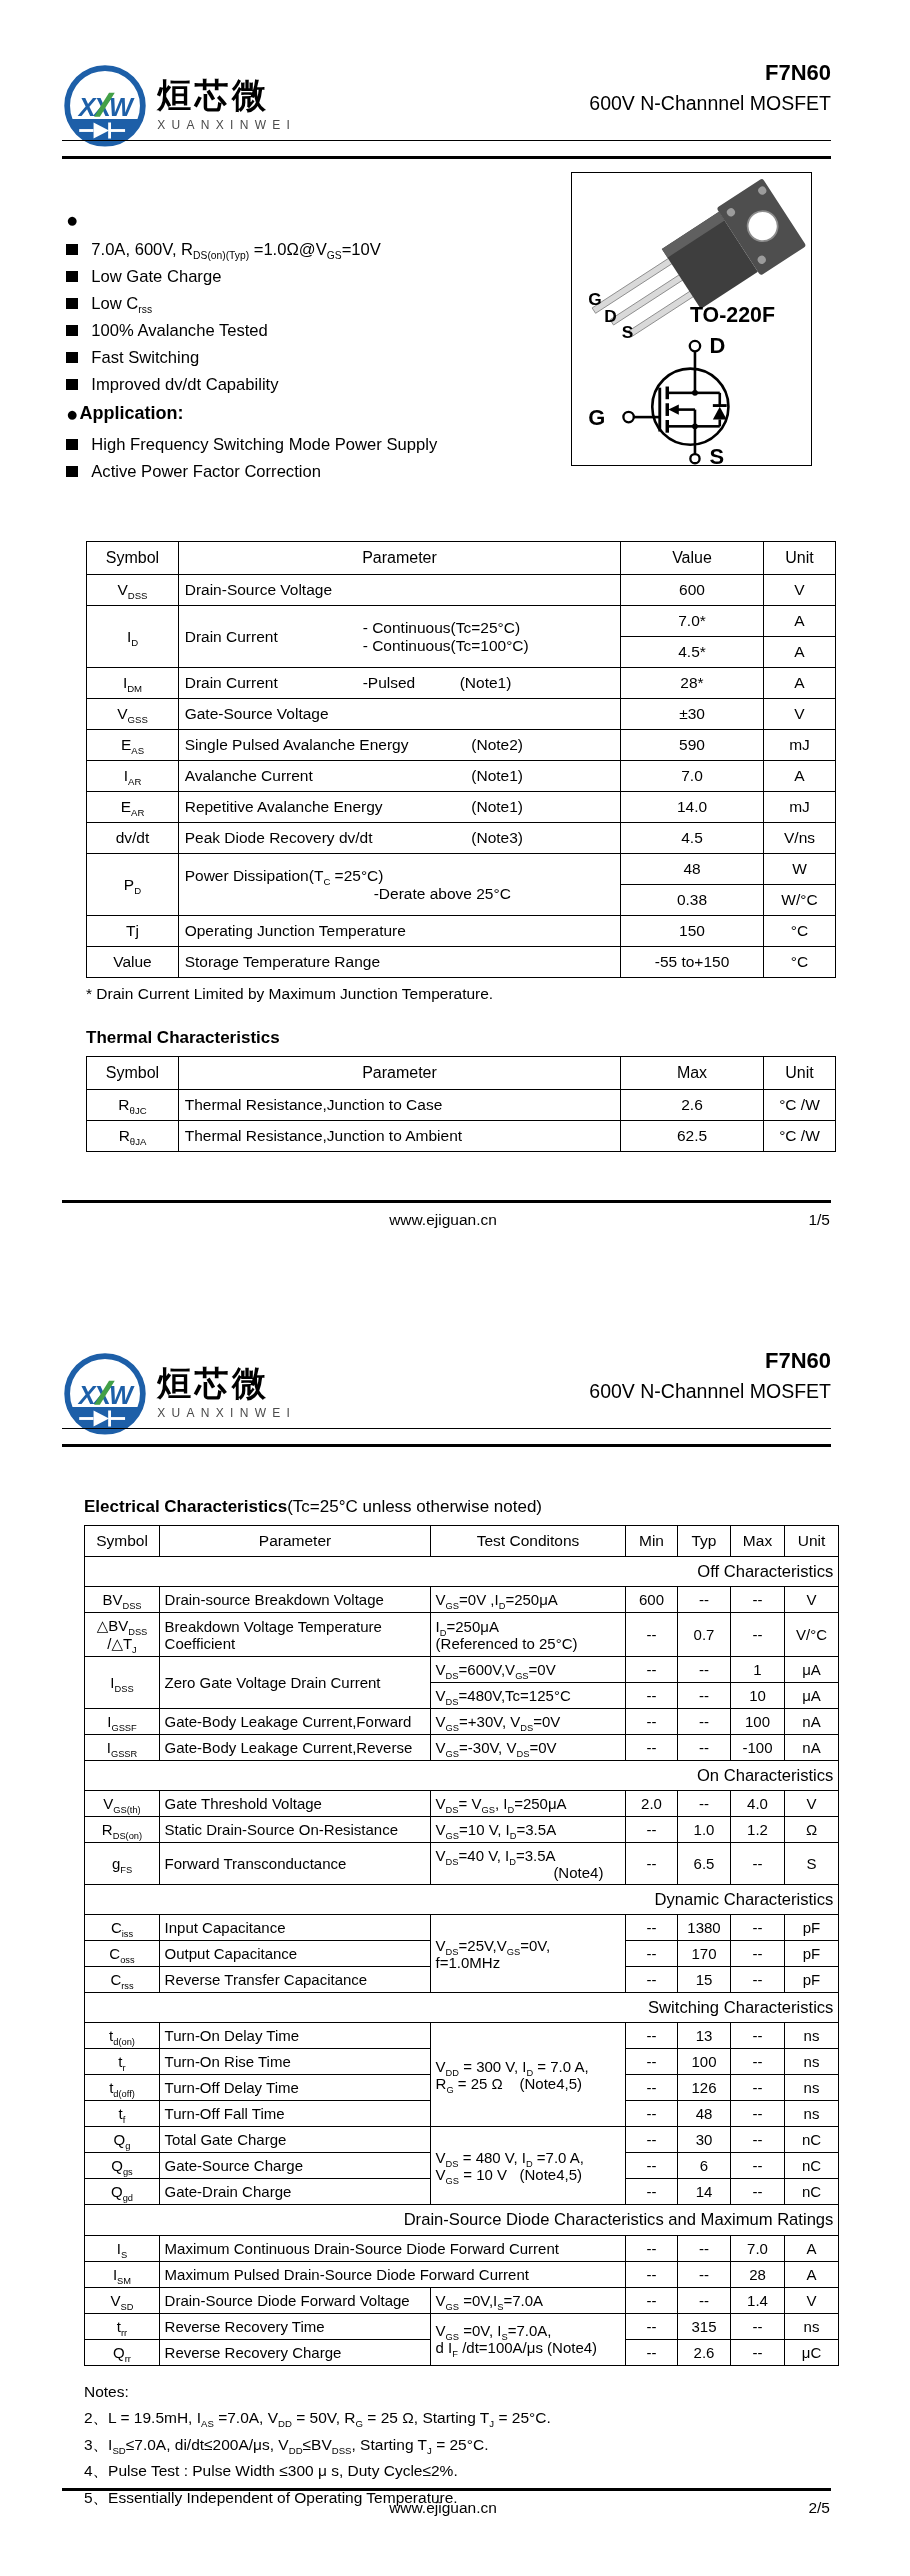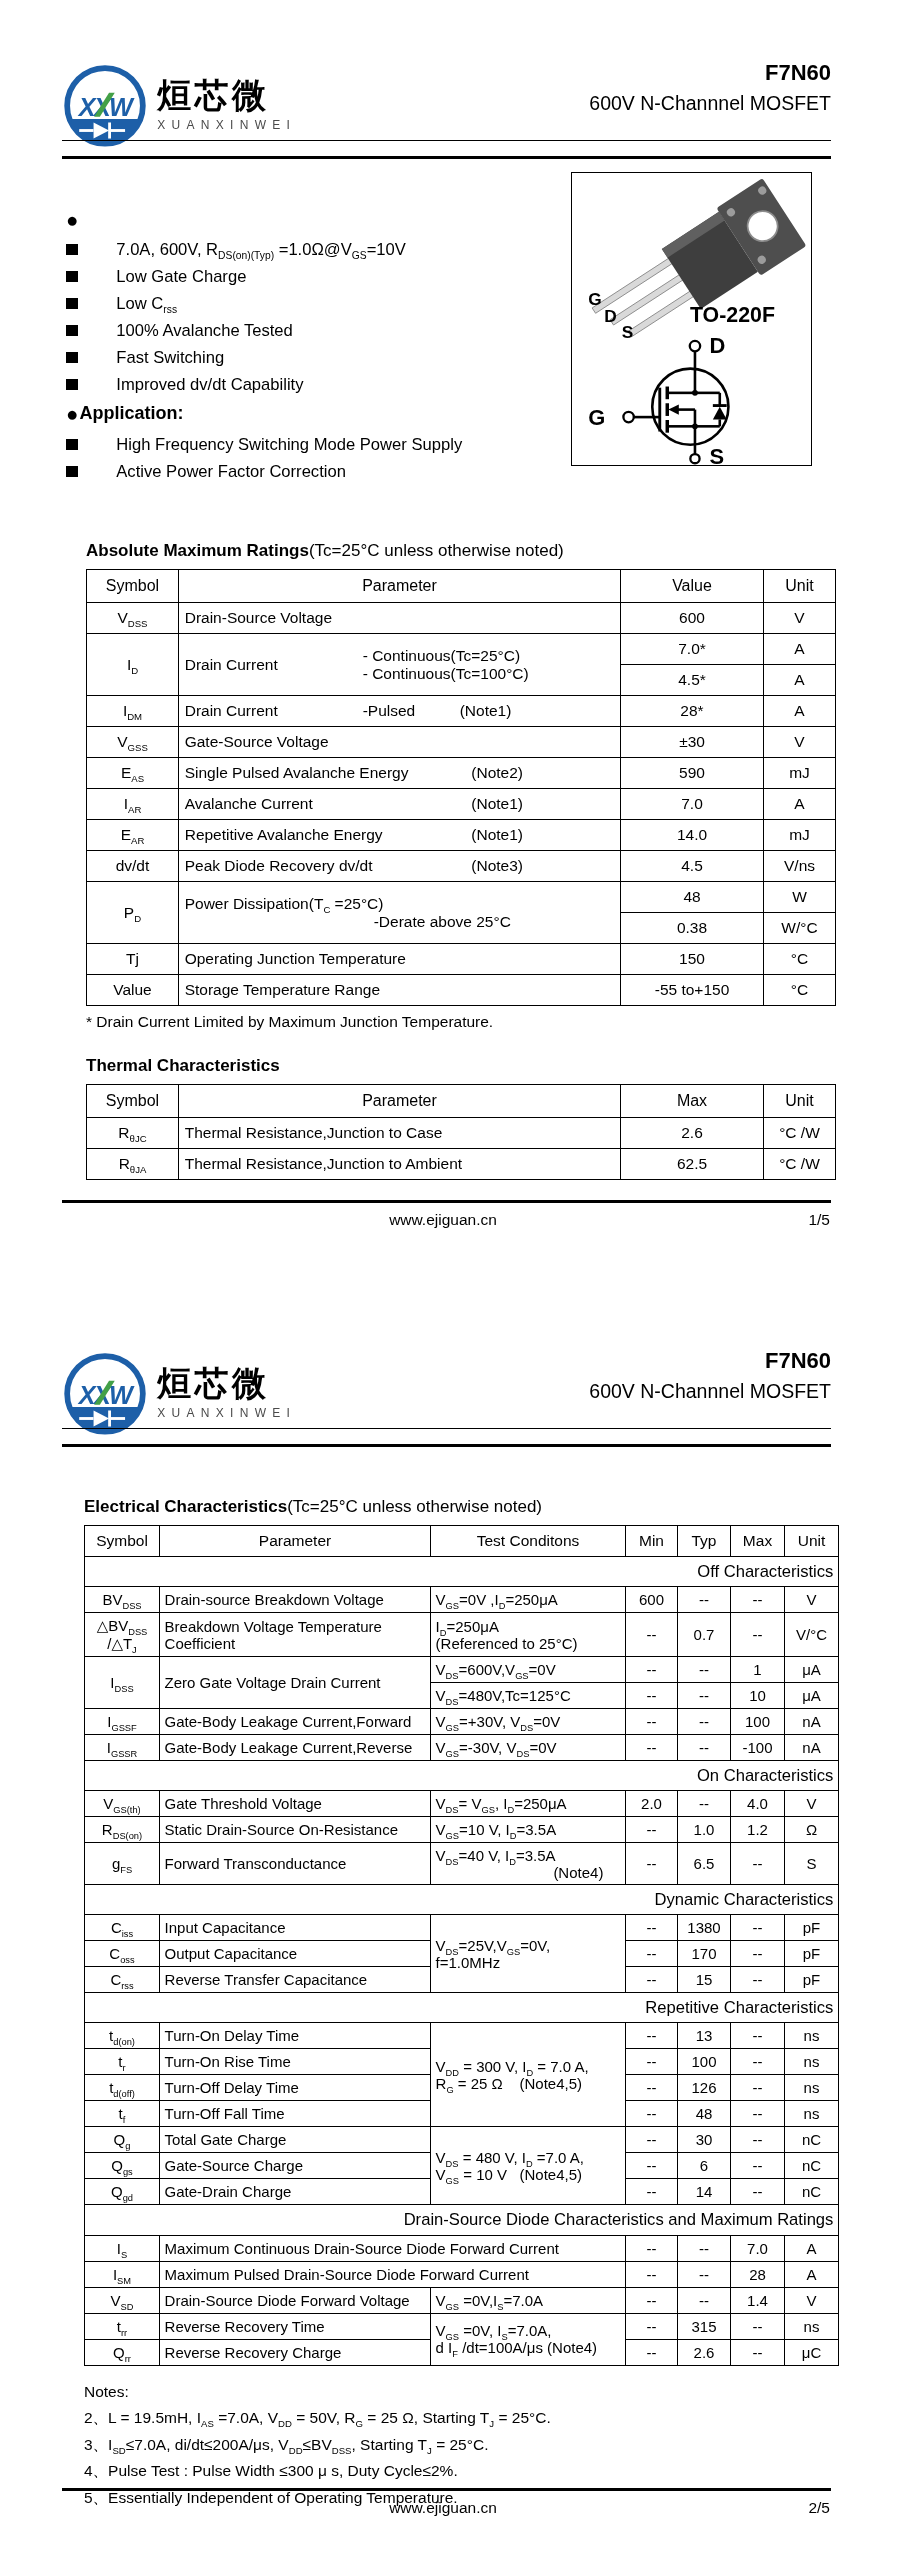--- a/index.html
+++ b/index.html
@@ -22,21 +22,21 @@
 
   
   .foot-rule{position:absolute;left:62px;right:79px;top:1200px;height:2.9px;background:#000;}
   .foot-url{position:absolute;left:62px;right:86px;top:1211px;text-align:center;font-size:15.5px;}
   .foot-page{position:absolute;right:80px;top:1211px;font-size:15.5px;}
 
   
   .features{position:absolute;left:66px;top:210px;width:493px;}
   .feat-dot{font-size:20.6px;line-height:1;margin-bottom:9.2px;}
   .features ul{list-style:none;margin:0;padding:0;}
-  .features li{display:flex;align-items:center;margin-bottom:8px;font-size:16.6px;line-height:19px;gap:25px;}
+  .features li{display:flex;align-items:center;margin-bottom:8px;font-size:16.6px;line-height:19px;}
   .bsq{flex:0 0 11.5px;width:11.5px;height:11.5px;background:#000;margin-right:13.8px;}
   .app-h{display:flex;align-items:center;font-size:18px;font-weight:bold;margin:3.4px 0 9.2px 0;}
   .app-dot{font-size:20.6px;margin-right:1.1px;font-weight:normal;}
 
   
   .pkg{position:absolute;left:571px;top:172px;width:241px;height:294px;border:1.7px solid #000;box-sizing:border-box;}
   .pkg svg{display:block;width:100%;height:100%;}
   .lead{fill:#d9d9d9;stroke:#8a8a8a;stroke-width:1.5;}
   .pin-lbl{font-size:30px;font-weight:bold;fill:#000;}
   .pkg-name{font-size:37px;font-weight:bold;fill:#000;}
@@ -191,21 +191,20 @@
         <circle cx="213" cy="381" r="5" fill="#000" stroke="none"></circle>
         <circle cx="213" cy="439" r="5" fill="#000" stroke="none"></circle>
       </g>
       <text class="sym-lbl" x="238" y="312">D</text>
       <text class="sym-lbl" x="28" y="437">G</text>
       <text class="sym-lbl" x="238" y="504">S</text>
     </svg>
   </div>
 
   <div class="content1">
-    <div class="sec-title"><span class="b">Absolute Maximum Ratings</span><span>(Tc=25°C unless otherwise noted)</span></div>
 
     <table class="t abs-t">
       <colgroup>
             <col style="width:92px">
             <col style="width:442px">
             <col style="width:143px">
             <col style="width:72px">
           </colgroup>
       <tbody>
             <tr>
@@ -524,21 +523,21 @@
       </tr>
       <tr>
         <td class="c">C<sub>rss</sub></td>
         <td class="p">Reverse Transfer Capacitance</td>
         <td class="c">--</td>
         <td class="c">15</td>
         <td class="c">--</td>
         <td class="c">pF</td>
       </tr>
       <tr class="sec">
-              <td colspan="7">Repetitive Characteristics</td>
+              <td colspan="7">Switching Characteristics</td>
             </tr>
       <tr>
         <td class="c">t<sub>d(on)</sub></td>
         <td class="p">Turn-On Delay Time</td>
         <td class="p" rowspan="4">V<sub>DD</sub> = 300 V, I<sub>D</sub> = 7.0 A,<br>R<sub>G</sub> = 25 Ω&nbsp;&nbsp;&nbsp;&nbsp;(Note4,5)</td>
         <td class="c">--</td>
         <td class="c">13</td>
         <td class="c">--</td>
         <td class="c">ns</td>
       </tr>

